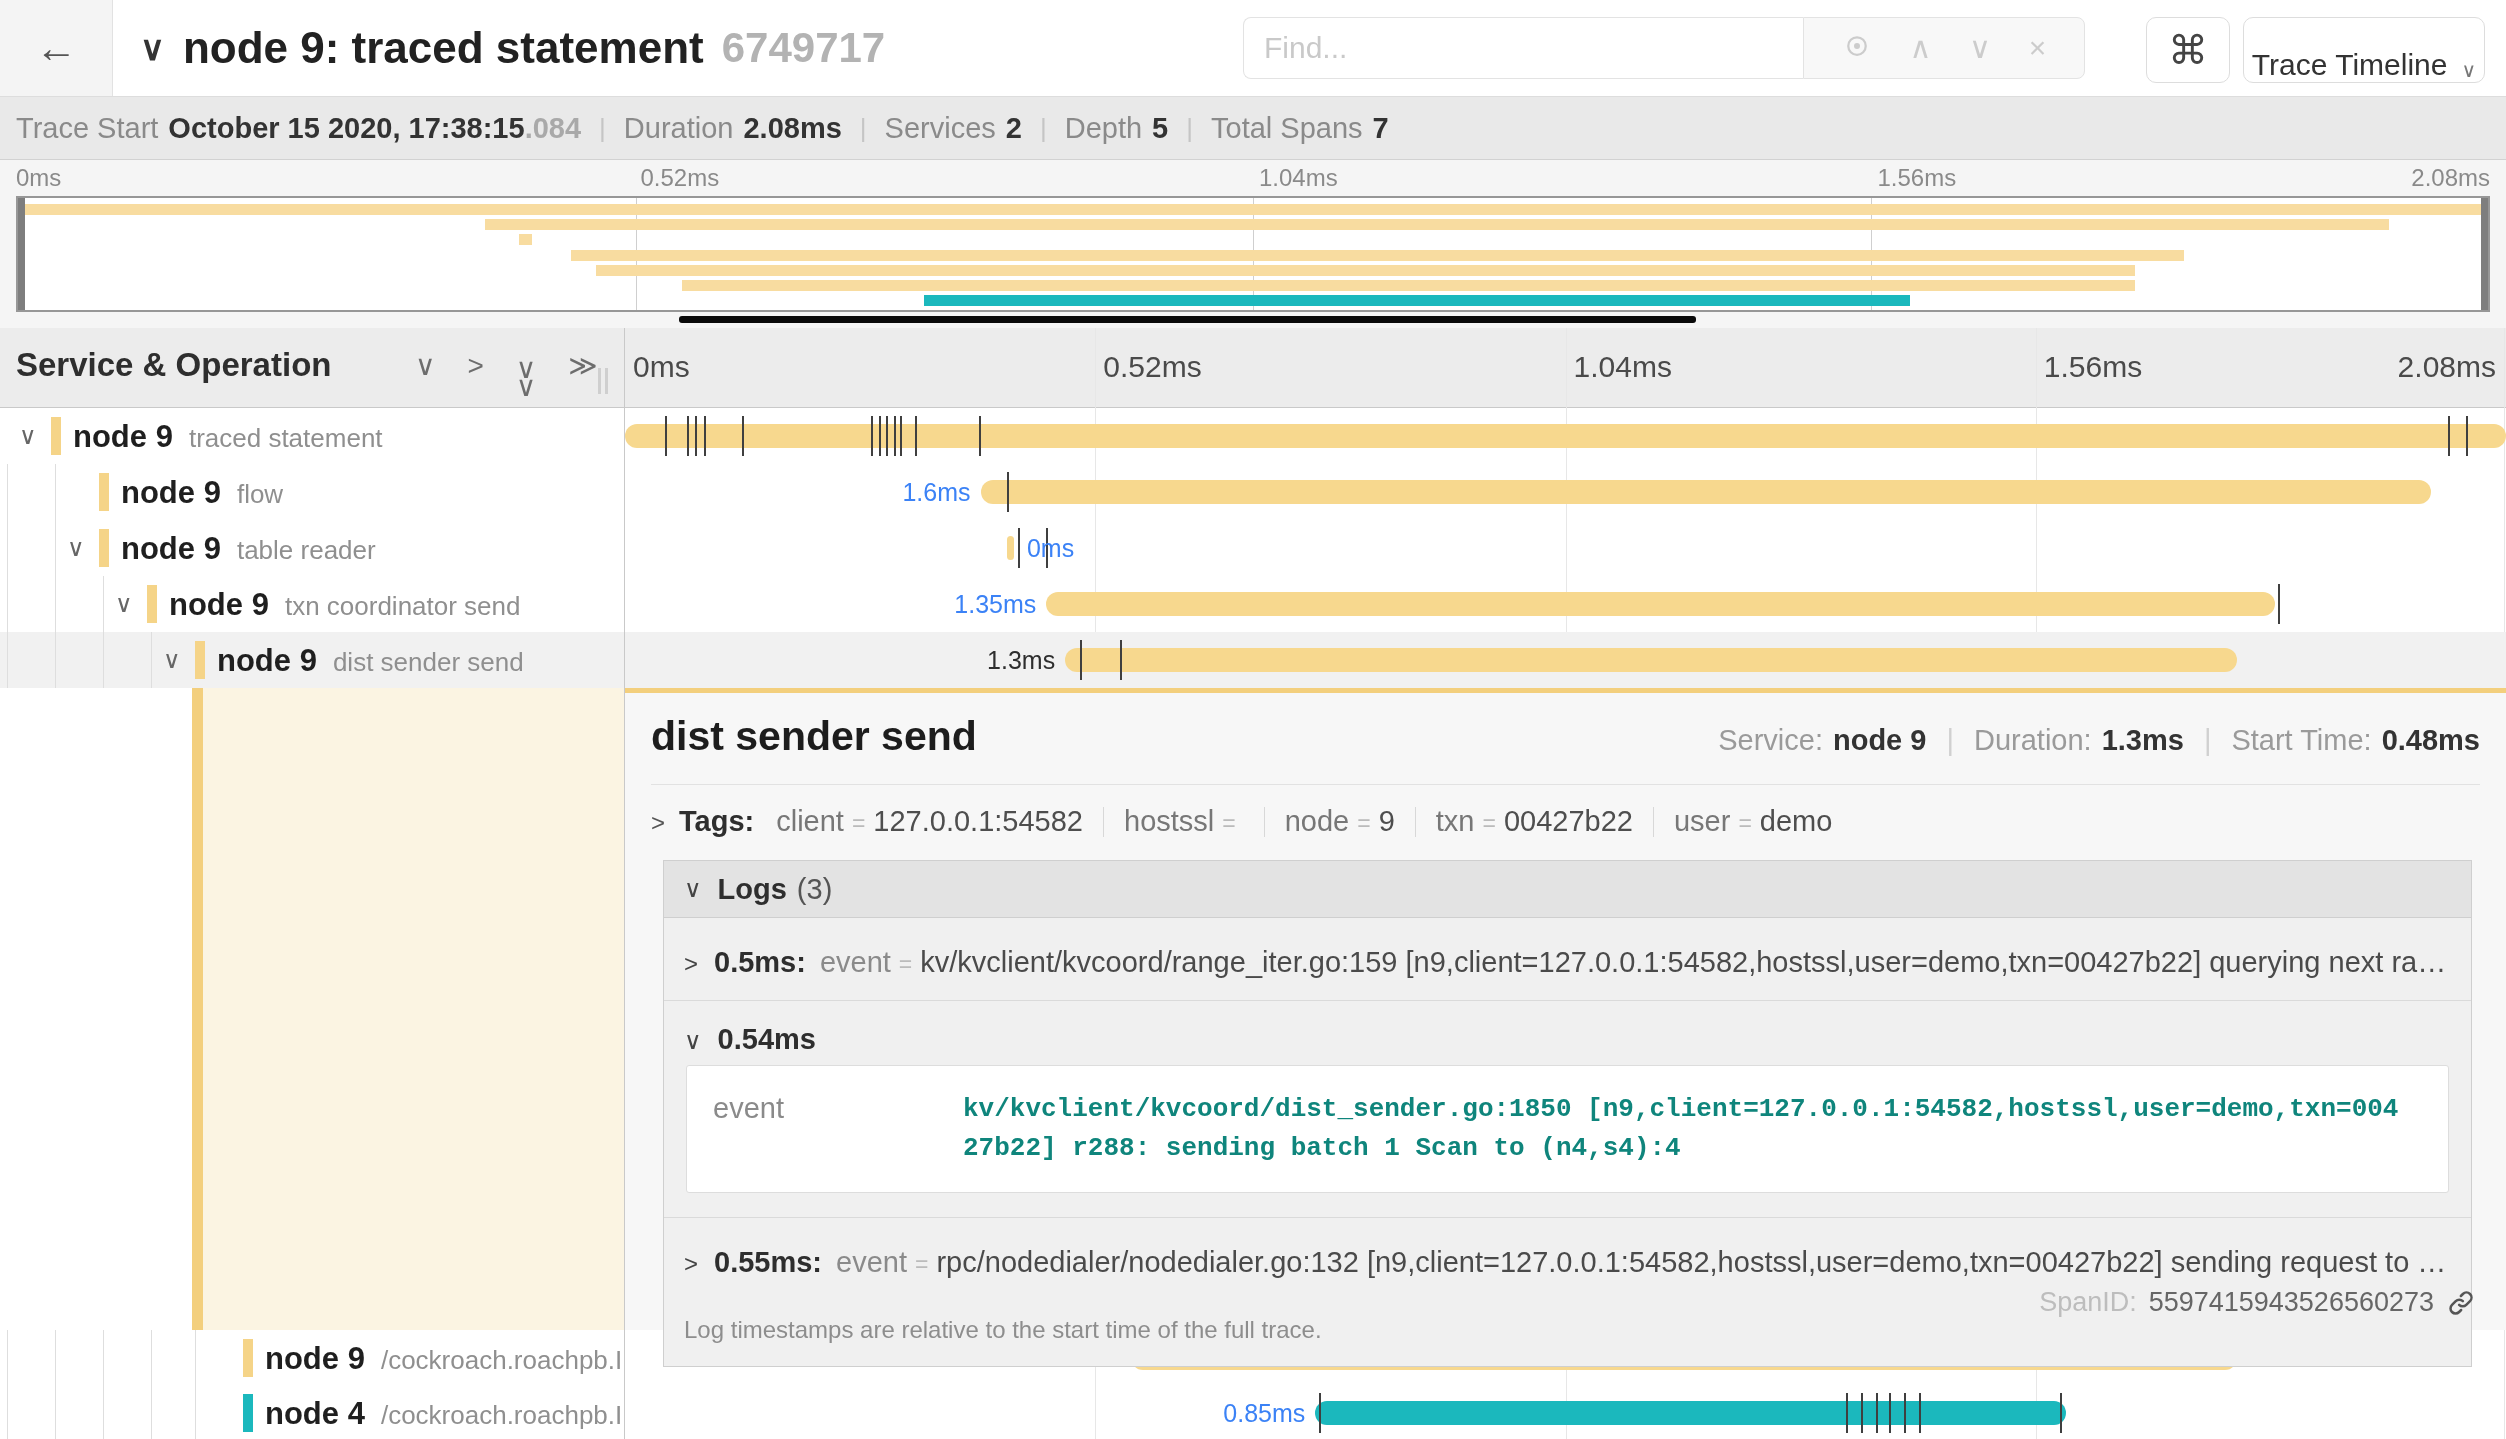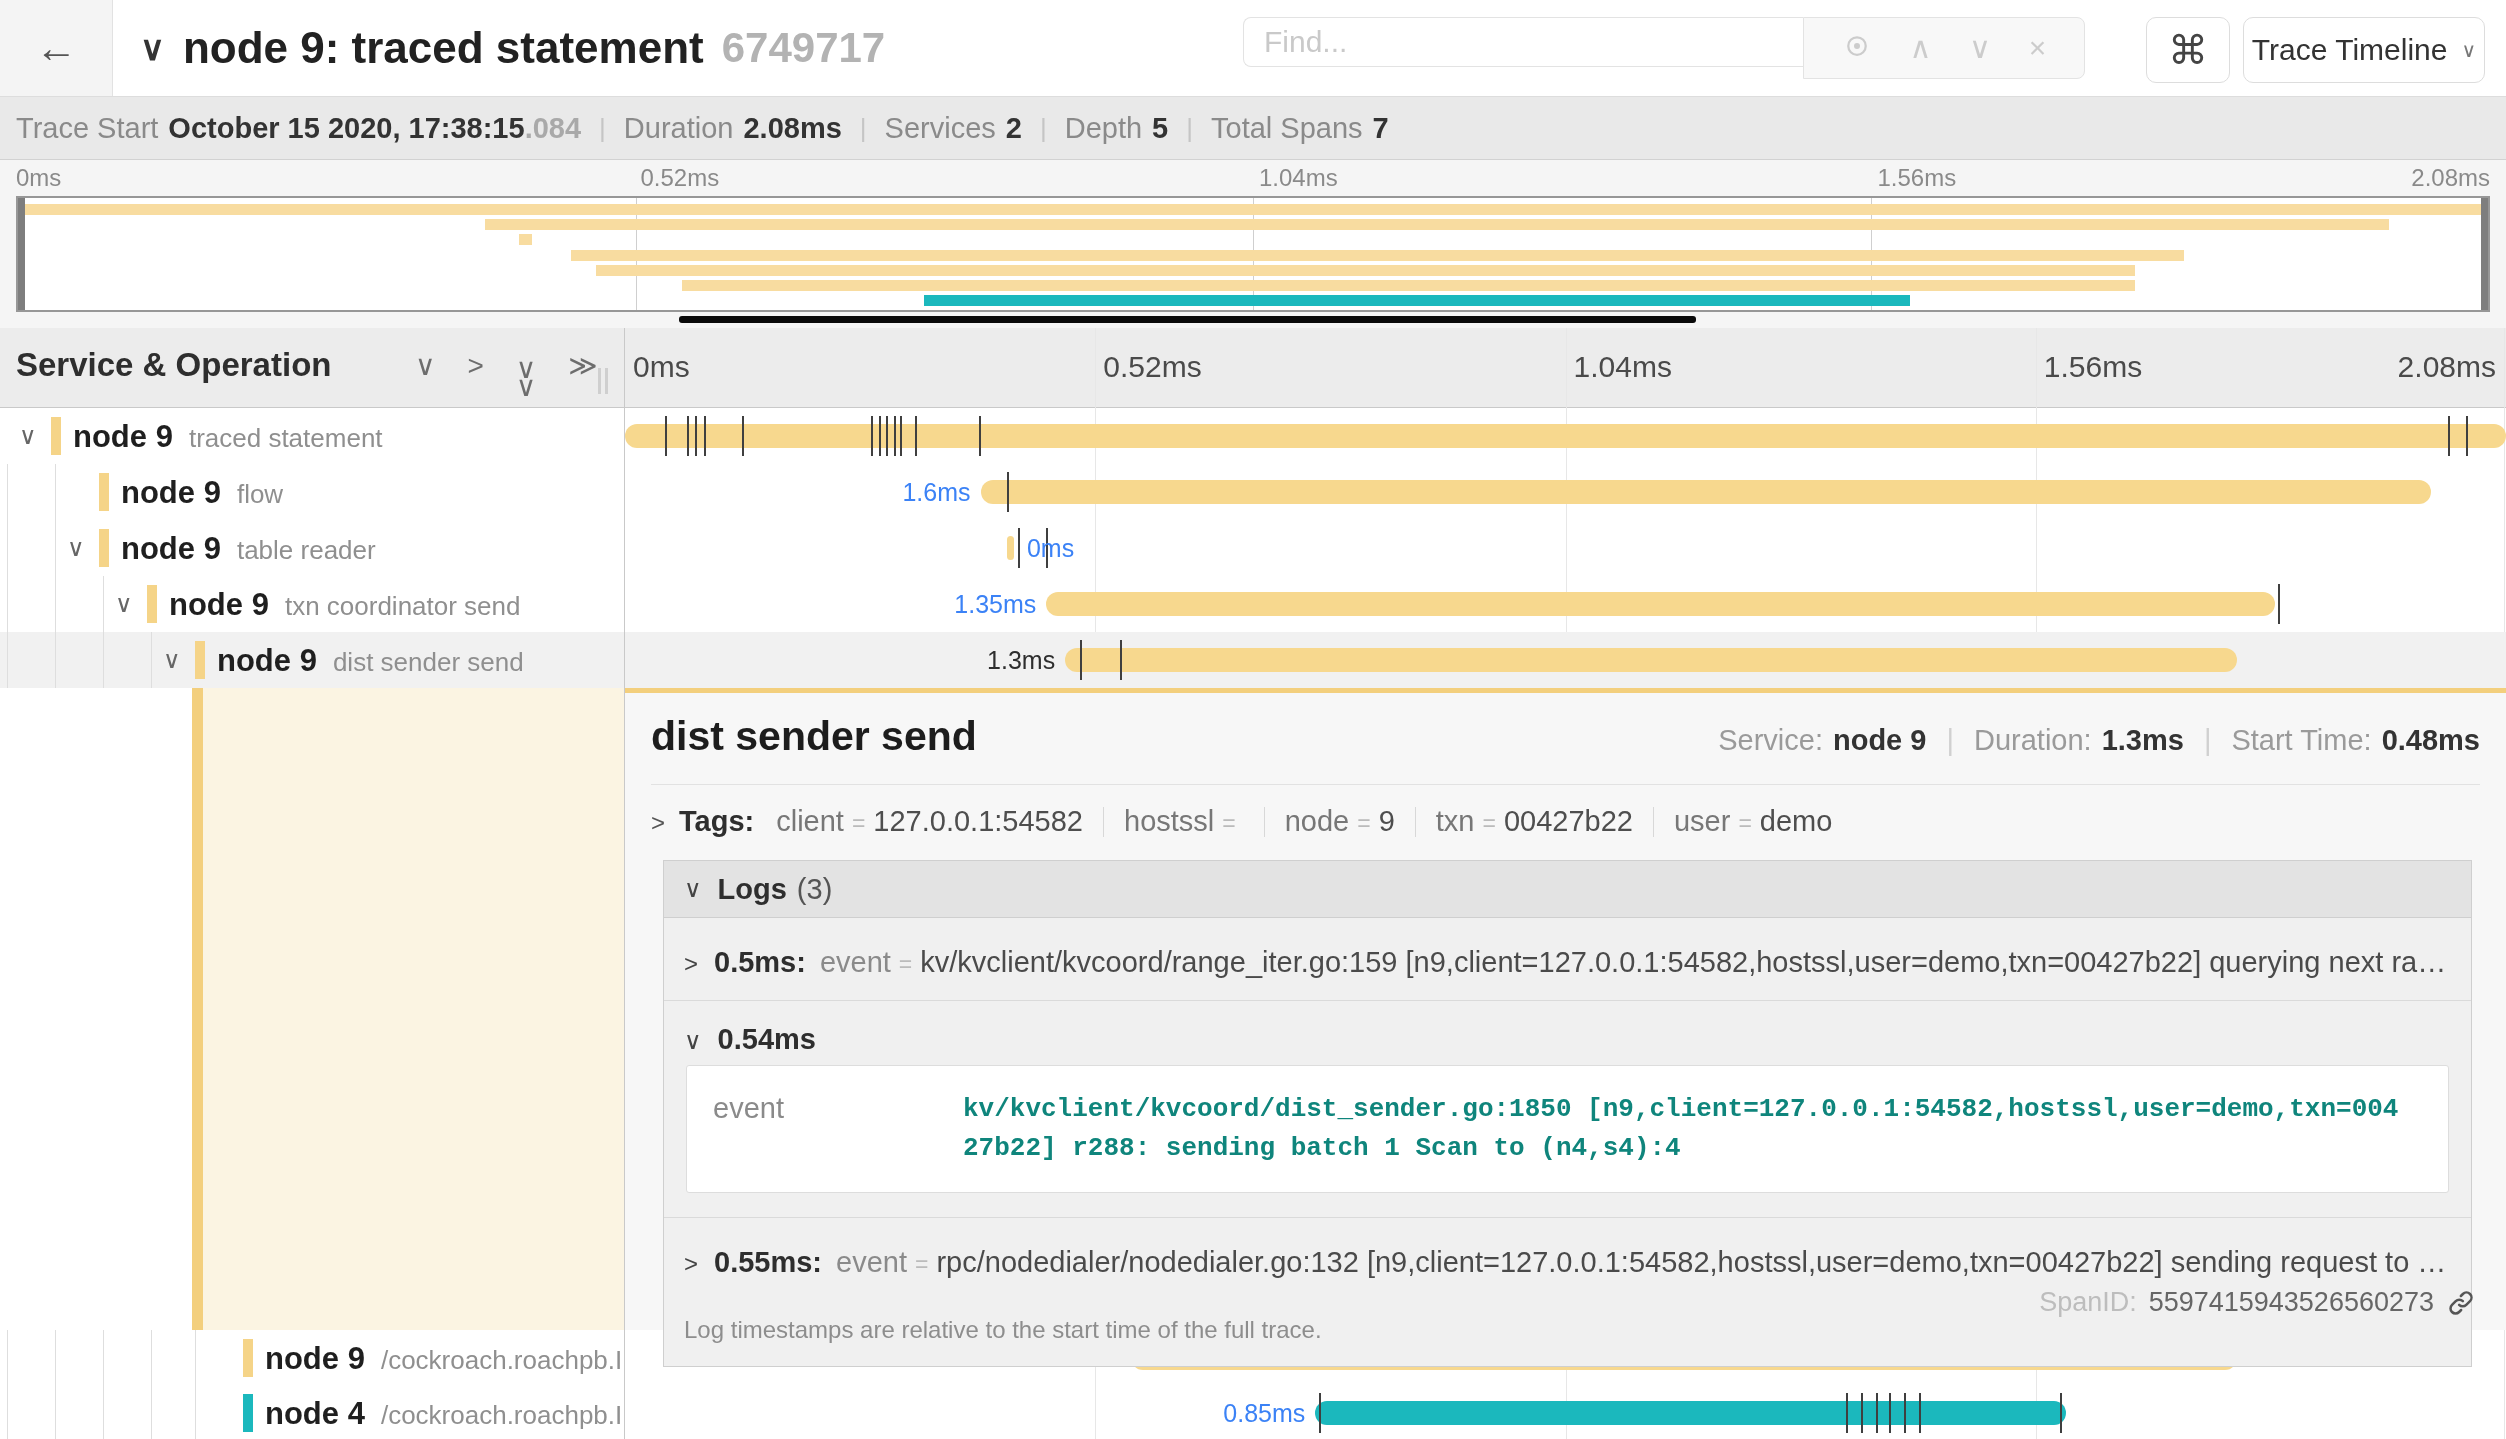--- a/index.html
+++ b/index.html
@@ -9,31 +9,31 @@
   
   .header{position:absolute;left:0;top:0;width:2506px;height:96px;background:#fff;}
   .back-btn{position:absolute;left:0;top:0;width:112px;height:96px;background:#f4f4f4;
             border-right:1px solid #e2e2e2;display:flex;align-items:center;justify-content:center;
             font-size:42px;color:#555;cursor:pointer;}
   .title-wrap{position:absolute;left:140px;top:0;height:96px;display:flex;align-items:center;gap:18px;}
   .title-collapse{font-size:34px;font-weight:bold;color:#333;}
   .trace-title{font-size:44px;font-weight:bold;color:#222;}
   .trace-id{font-size:42px;color:#b3b3b3;font-weight:bold;}
   .find-wrap{position:absolute;left:1243px;top:17px;height:64px;display:flex;}
-  .find-input{width:560px;height:50px;border:1px solid #e3e3e3;border-right:none;border-radius:8px 0 0 8px;
+  .find-input{width:560px;height:62px;border:1px solid #e3e3e3;border-right:none;border-radius:8px 0 0 8px;
               padding:0 20px;font-size:30px;color:#0c4a6e;background:#fff;outline:none;box-sizing:border-box;
               font-family:"Liberation Sans",sans-serif;}
   .find-input::placeholder{color:#c9c9c9;}
   .find-tools{width:282px;height:62px;border:1px solid #e3e3e3;border-radius:0 8px 8px 0;background:#f8f8f8;
               display:flex;align-items:center;justify-content:space-evenly;box-sizing:border-box;}
   .find-tools .ficon{color:#cccccc;font-size:30px;line-height:1;cursor:pointer;}
   .kbd-btn{position:absolute;left:2146px;top:17px;width:82px;height:64px;border:1px solid #ddd;border-radius:10px;
            background:#fff;display:flex;align-items:center;justify-content:center;font-size:40px;color:#444;cursor:pointer;}
   .view-btn{position:absolute;left:2243px;top:17px;width:240px;height:64px;border:1px solid #ddd;border-radius:10px;
-            background:#fff;display:flex;align-items:center;justify-content:center;gap:14px;font-size:30px;color:#333;cursor:pointer;}
+            background:#fff;display:flex;align-items:flex-end;justify-content:center;gap:14px;font-size:30px;color:#333;cursor:pointer;}
   .view-btn .chev{font-size:20px;color:#777;}
 
   
   .infobar{position:absolute;left:0;top:96px;width:2506px;height:64px;background:#e9e9e9;
            border-top:1px solid #ddd;border-bottom:1px solid #d2d2d2;box-sizing:border-box;
            display:flex;align-items:center;padding-left:16px;font-size:29px;}
   .ib-label{color:#8a8a8a;}
   .ib-val{color:#333;font-weight:bold;margin-left:10px;}
   .ib-suffix{color:#a9a9a9;font-weight:bold;}
   .ib-sep{color:#c5c5c5;margin:0 18px;font-size:26px;}

